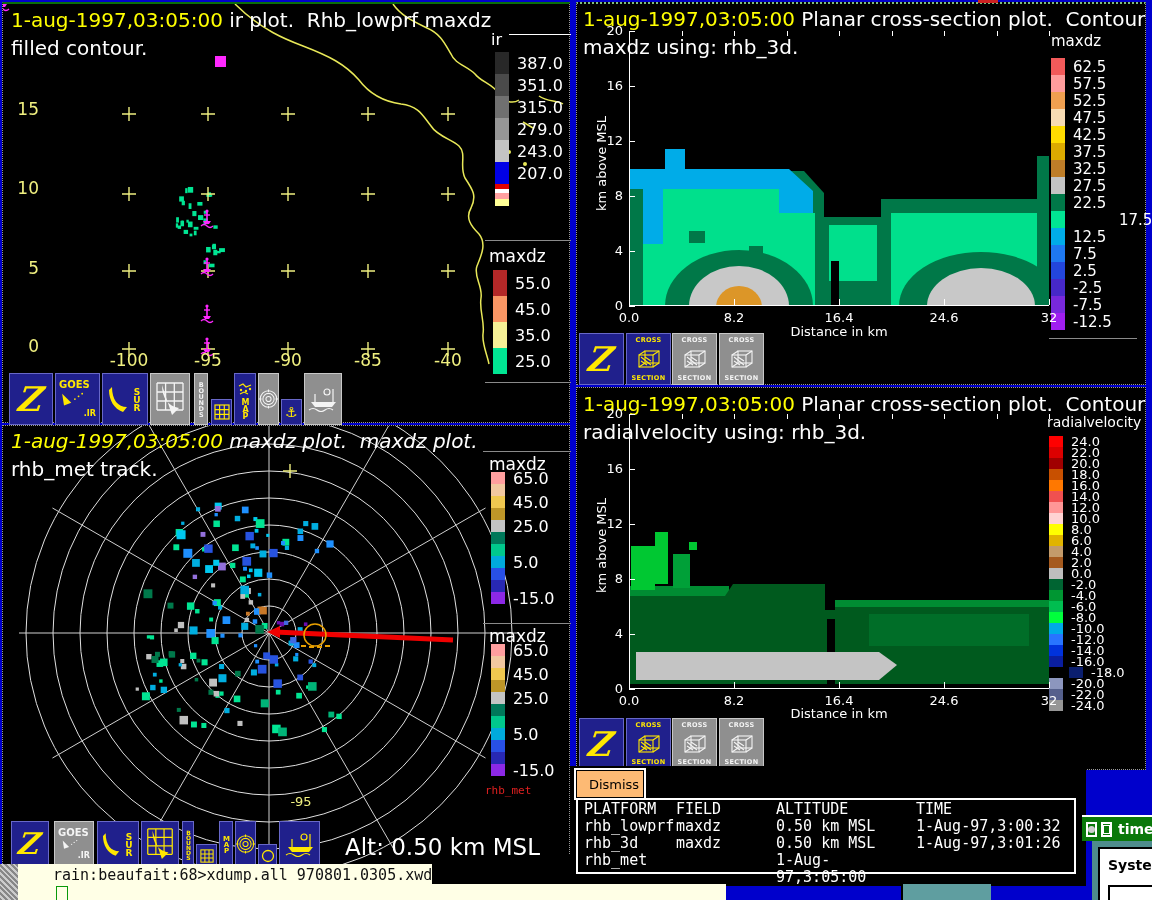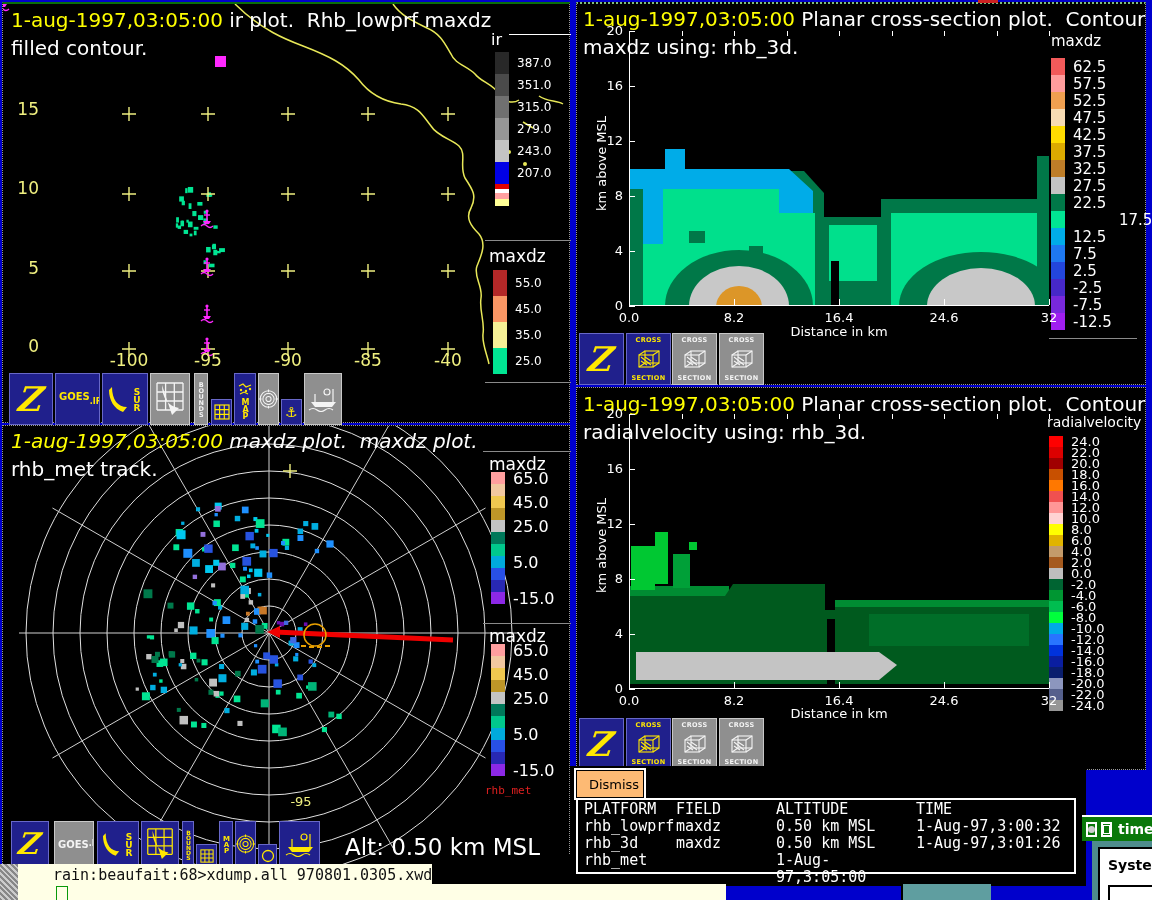--- a/index.html
+++ b/index.html
@@ -10,35 +10,35 @@
   .title{font-size:20px;color:#fff;white-space:pre;}
   .title .date{color:#FFFF00;}
   .sep{position:absolute;height:1px;background:#8a8a8a;}
   .whiteline{position:absolute;background:#fff;}
   .ticklabel{position:absolute;color:#fff;font-size:13px;}
   .xlab-yellow{position:absolute;color:#F0F080;font-size:17px;text-align:center;}
   .cb{position:absolute;}
   .cbrow{display:flex;align-items:center;}
   .cbsw{width:14px;height:100%;flex:none;}
   .cblb{color:#fff;padding-left:8px;white-space:nowrap;}
-  .cb-f18 .cblb{font-size:12px;text-align:right;}
+  .cb-f18 .cblb{font-size:16px;text-align:right;}
   .cb-f16 .cblb{font-size:16px;}
   .cb-f15 .cblb{font-size:15px;}
   .cb-f13 .cblb{font-size:13px;}
   .cbhead{position:absolute;color:#fff;}
   
   .icon{position:absolute;box-sizing:border-box;display:flex;align-items:center;justify-content:center;
         overflow:hidden;cursor:pointer;}
   .icon.navy{background:#20208C;border:1px solid #6868C8;color:#FFE800;}
   .icon.gray{background:#8F8F8F;border:1px solid #C8C8C8;color:#F4F4F4;}
   .zchar{font-family:"DejaVu Serif","Liberation Serif",serif;font-style:italic;font-weight:bold;
          font-size:34px;transform:skew(-8deg);line-height:1;}
   .zchar.small{font-size:30px;}
   .vtext{writing-mode:vertical-rl;text-orientation:upright;font-weight:bold;line-height:1;letter-spacing:-2px;}
-  .goeswrap{display:flex;flex-direction:row;align-items:stretch;width:100%;height:100%;padding:18px 3px;box-sizing:border-box;}
+  .goeswrap{display:flex;flex-direction:column;align-items:stretch;width:100%;height:100%;padding:6px 3px;box-sizing:border-box;}
   .goes-t{font-size:10px;font-weight:bold;line-height:1;}
   .goes-ir{font-size:8px;font-weight:bold;align-self:flex-end;line-height:1;}
   .csbtn{flex-direction:column;justify-content:space-between;padding:3px 1px;}
   .cs-t{font-size:6.5px;font-weight:bold;letter-spacing:0.3px;line-height:1;}
   
   #tablewin{position:absolute;left:570px;top:766px;width:516px;height:114px;background:#000;}
   #dismiss{position:absolute;left:6px;top:4px;width:58px;height:26px;background:#fdba74;color:#000;
            border:1px solid #000;box-shadow:0 0 0 2px #fff;font-size:13px;
            display:flex;align-items:center;justify-content:center;padding-left:8px;}
   #tablegrid{position:absolute;left:6px;top:32px;width:500px;height:76px;border:2px solid #fff;
@@ -932,21 +932,21 @@
           <div class="cblb">-12.0</div>
         </div>
         <div class="cbrow" style="height: 11px;">
           <div class="cbsw" style="background: rgb(0, 50, 220);"></div>
           <div class="cblb">-14.0</div>
         </div>
         <div class="cbrow" style="height: 11px;">
           <div class="cbsw" style="background: rgb(10, 30, 160);"></div>
           <div class="cblb">-16.0</div>
         </div>
-        <div class="cbrow" style="height: 11px;">
+        <div class="cbrow" style="height: 11px; padding-left: 20px;">
           <div class="cbsw" style="background: rgb(10, 30, 110);"></div>
           <div class="cblb">-18.0</div>
         </div>
         <div class="cbrow" style="height: 11px;">
           <div class="cbsw" style="background: rgb(140, 150, 190);"></div>
           <div class="cblb">-20.0</div>
         </div>
         <div class="cbrow" style="height: 11px;">
           <div class="cbsw" style="background: rgb(85, 96, 140);"></div>
           <div class="cblb">-22.0</div>

